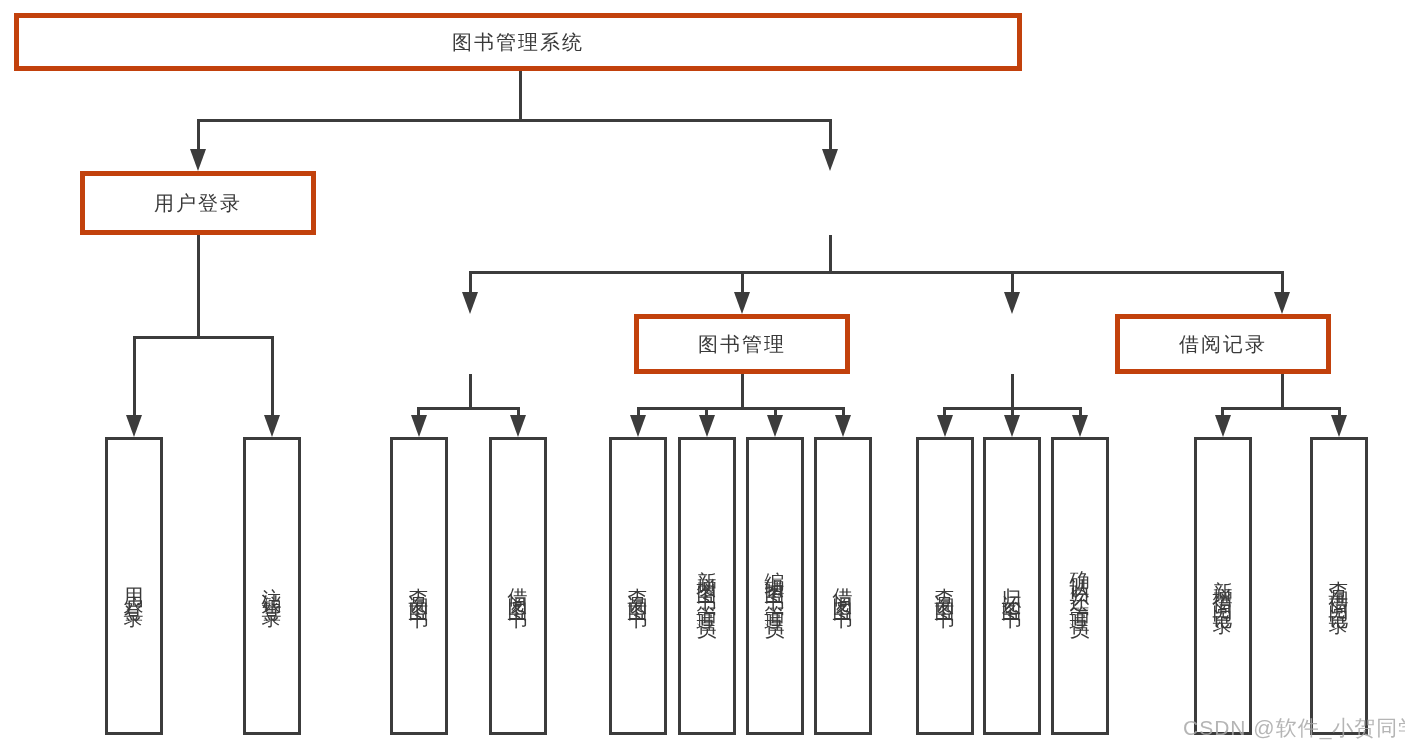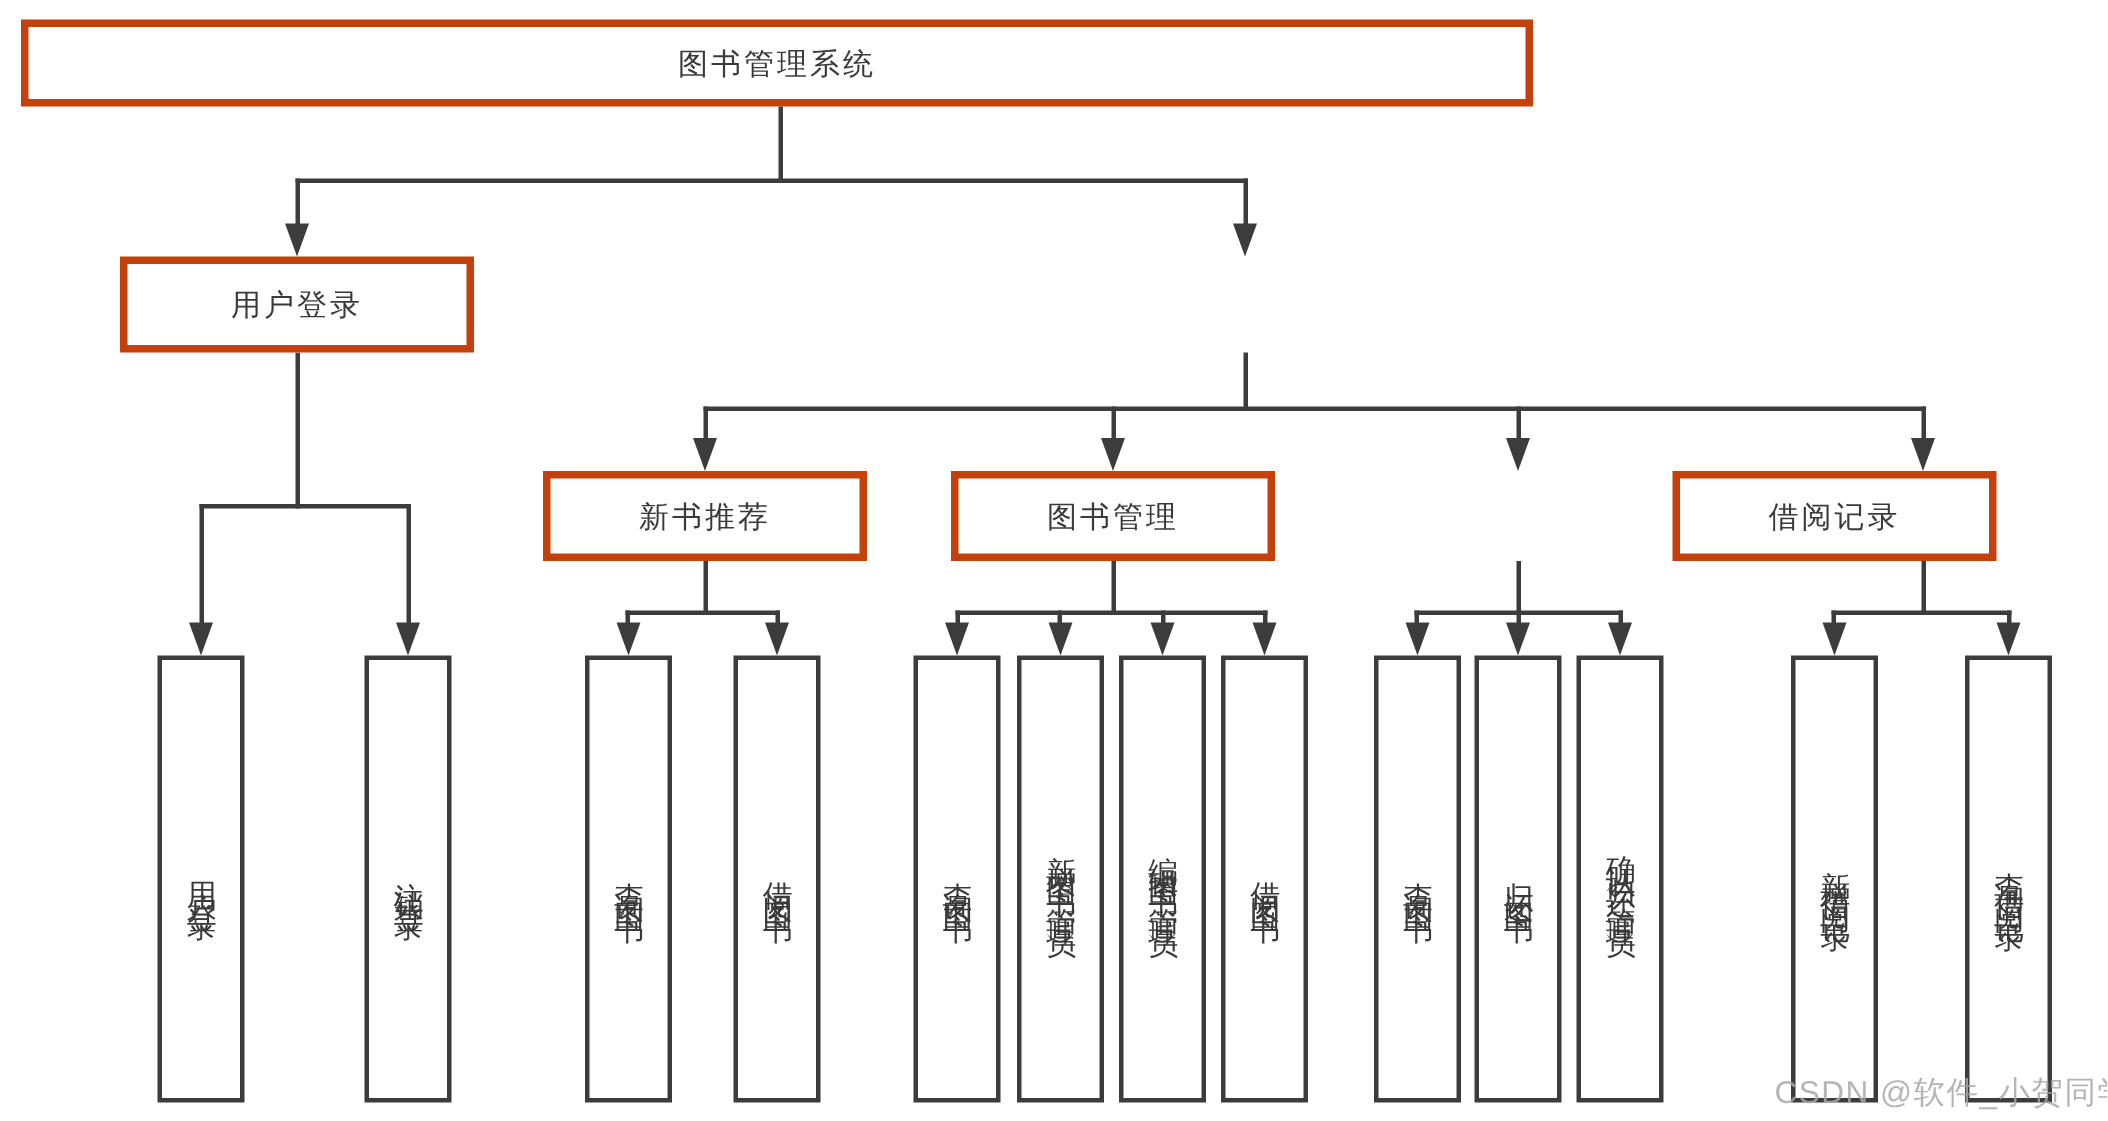--- a/index.html
+++ b/index.html
@@ -141,21 +141,20 @@
   <div class="vline" style="left:1221px; top:407px; height:10px;"></div>
   <div class="vline" style="left:1338px; top:407px; height:10px;"></div>
   <div class="arrow" style="left:1215px; top:415px;"></div>
   <div class="arrow" style="left:1331px; top:415px;"></div>
 
   <div class="node" style="left:14px; top:13px; width:1008px; height:58px;">图书管理系统</div>
 
   <div class="node" style="left:80px; top:171px; width:236px; height:64px;">用户登录</div>
 
 
-  <div class="node" style="left:362px; top:314px; width:216px; height:60px;">新书推荐</div>
 
   <div class="node" style="left:634px; top:314px; width:216px; height:60px;">图书管理</div>
 
 
   <div class="node" style="left:1115px; top:314px; width:216px; height:60px;">借阅记录</div>
 
   <div class="leaf" style="left:105px;">
     <span class="vtext">用户登录</span>
   </div>
   <div class="leaf" style="left:243px;">

